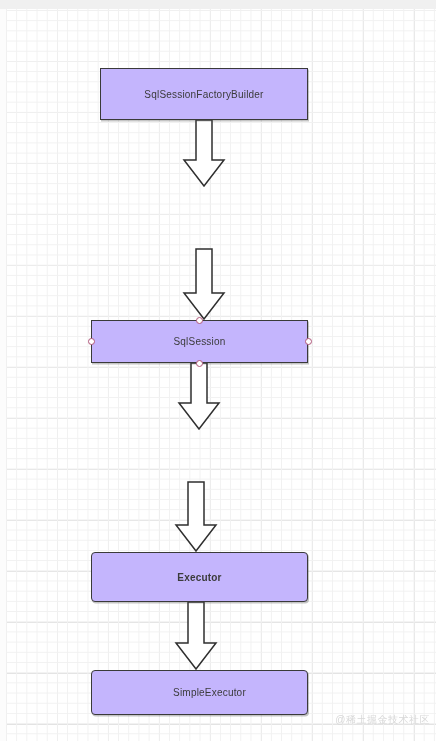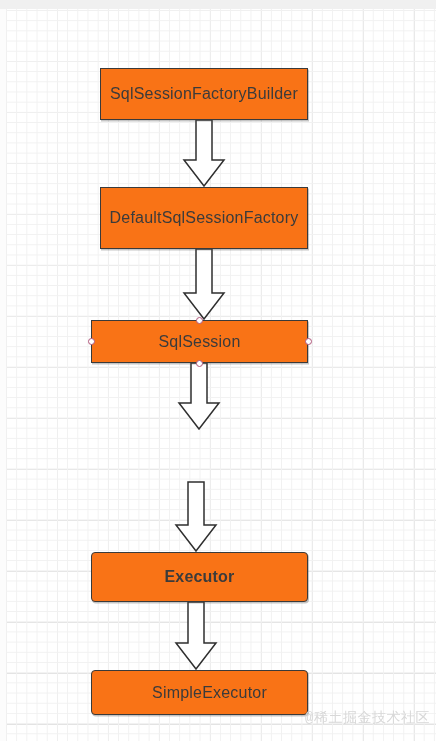--- a/index.html
+++ b/index.html
@@ -66,27 +66,27 @@
     position: absolute;
     left: 0;
     top: 0;
     width: 436px;
     height: 741px;
   }
 
   .node {
     position: absolute;
     box-sizing: border-box;
-    background: #f97316;
+    background: #c4b5fd;
     border: 1.6px solid #3a3a3a;
     display: flex;
     align-items: center;
     justify-content: center;
     color: #3b3b3b;
-    font-size: 16px;
+    font-size: 10px;
     letter-spacing: .2px;
     font-family: "Liberation Sans", sans-serif;
     box-shadow: 1px 1.5px 0 rgba(80,80,80,.33);
   }
   .node.rounded { border-radius: 4px; }
   .node-label { pointer-events: none; white-space: nowrap; }
 
   
   .handle {
     position: absolute;
@@ -106,24 +106,24 @@
     fill: #ffffff;
     stroke: #2f2f2f;
     stroke-width: 1.5;
     stroke-linejoin: miter;
   }
 
   #watermark {
     position: absolute;
     right: 6px;
     bottom: 14px;
-    font-size: 14px;
+    font-size: 10px;
     color: #d8d8d8;
     letter-spacing: .5px;
-    font-family: Liberation Mono, monospace;
+    font-family: Liberation Sans, sans-serif;
     white-space: nowrap;
     user-select: none;
   }
 </style>
 </head>
 <body>
 
 <div id="canvas">
 
   <div id="grid-layer"></div>
@@ -149,23 +149,20 @@
     </svg>
 
     <svg class="arrow-svg" style="left:175px; top:602px;" width="42" height="68" viewBox="0 0 42 68">
       <polygon class="arrow-shape" points="13,0 29,0 29,41 41,41 21,67 1,41 13,41"></polygon>
     </svg>
 
     <div class="node" style="left:100px; top:68px; width:208px; height:52px;">
       <span class="node-label">SqlSessionFactoryBuilder</span>
     </div>
 
-    <div class="node" style="left:100px; top:187px; width:208px; height:62px;">
-      <span class="node-label">DefaultSqlSessionFactory</span>
-    </div>
 
     <div class="node" style="left:91px; top:320px; width:217px; height:43px;">
       <span class="node-label">SqlSession</span>
     </div>
 
     <div class="handle" style="left:196px; top:317px;"></div>
     <div class="handle" style="left:88px; top:338px;"></div>
     <div class="handle" style="left:305px; top:338px;"></div>
     <div class="handle" style="left:196px; top:360px;"></div>
 

